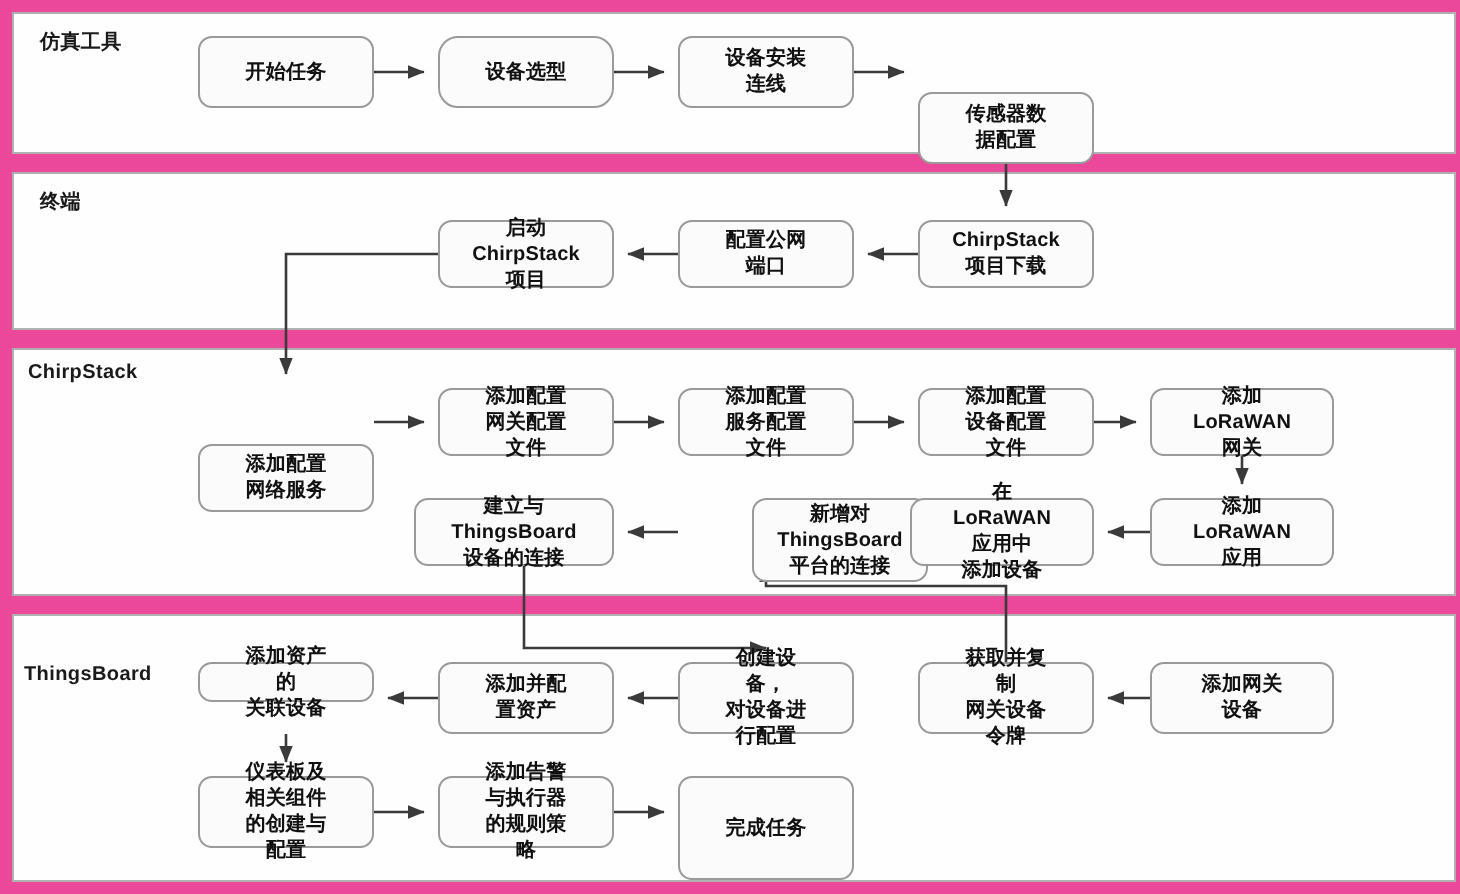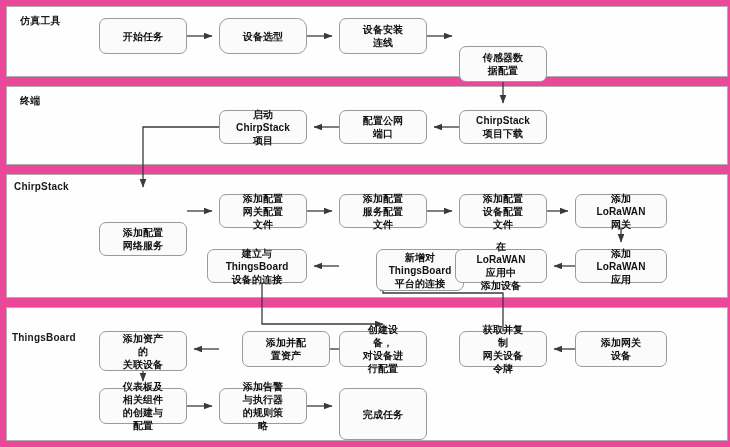--- a/index.html
+++ b/index.html
@@ -149,25 +149,25 @@
         <span>新增对ThingsBoard
 平台的连接</span>
       </div>
       <div class="node" style="left: 455px; top: 249px; width: 92px; height: 34px;">
         <span>在 LoRaWAN 应用中
 添加设备</span>
       </div>
       <div class="node" style="left: 575px; top: 249px; width: 92px; height: 34px;">
         <span>添加 LoRaWAN 应用</span>
       </div>
-      <div class="node" style="left: 99px; top: 331px; width: 88px; height: 40px; align-items: center;">
+      <div class="node" style="left: 99px; top: 331px; width: 88px; height: 20px; align-items: center;">
         <span>添加资产的
 关联设备</span>
       </div>
-      <div class="node" style="left: 219px; top: 331px; width: 88px; height: 36px; margin-left: 23px;">
+      <div class="node" style="left: 219px; top: 331px; width: 88px; height: 36px;">
         <span>添加并配置资产</span>
       </div>
       <div class="node" style="left: 339px; top: 331px; width: 88px; height: 36px;">
         <span>创建设备，
 对设备进行配置</span>
       </div>
       <div class="node" style="left: 459px; top: 331px; width: 88px; height: 36px;">
         <span>获取并复制
 网关设备令牌</span>
       </div>

